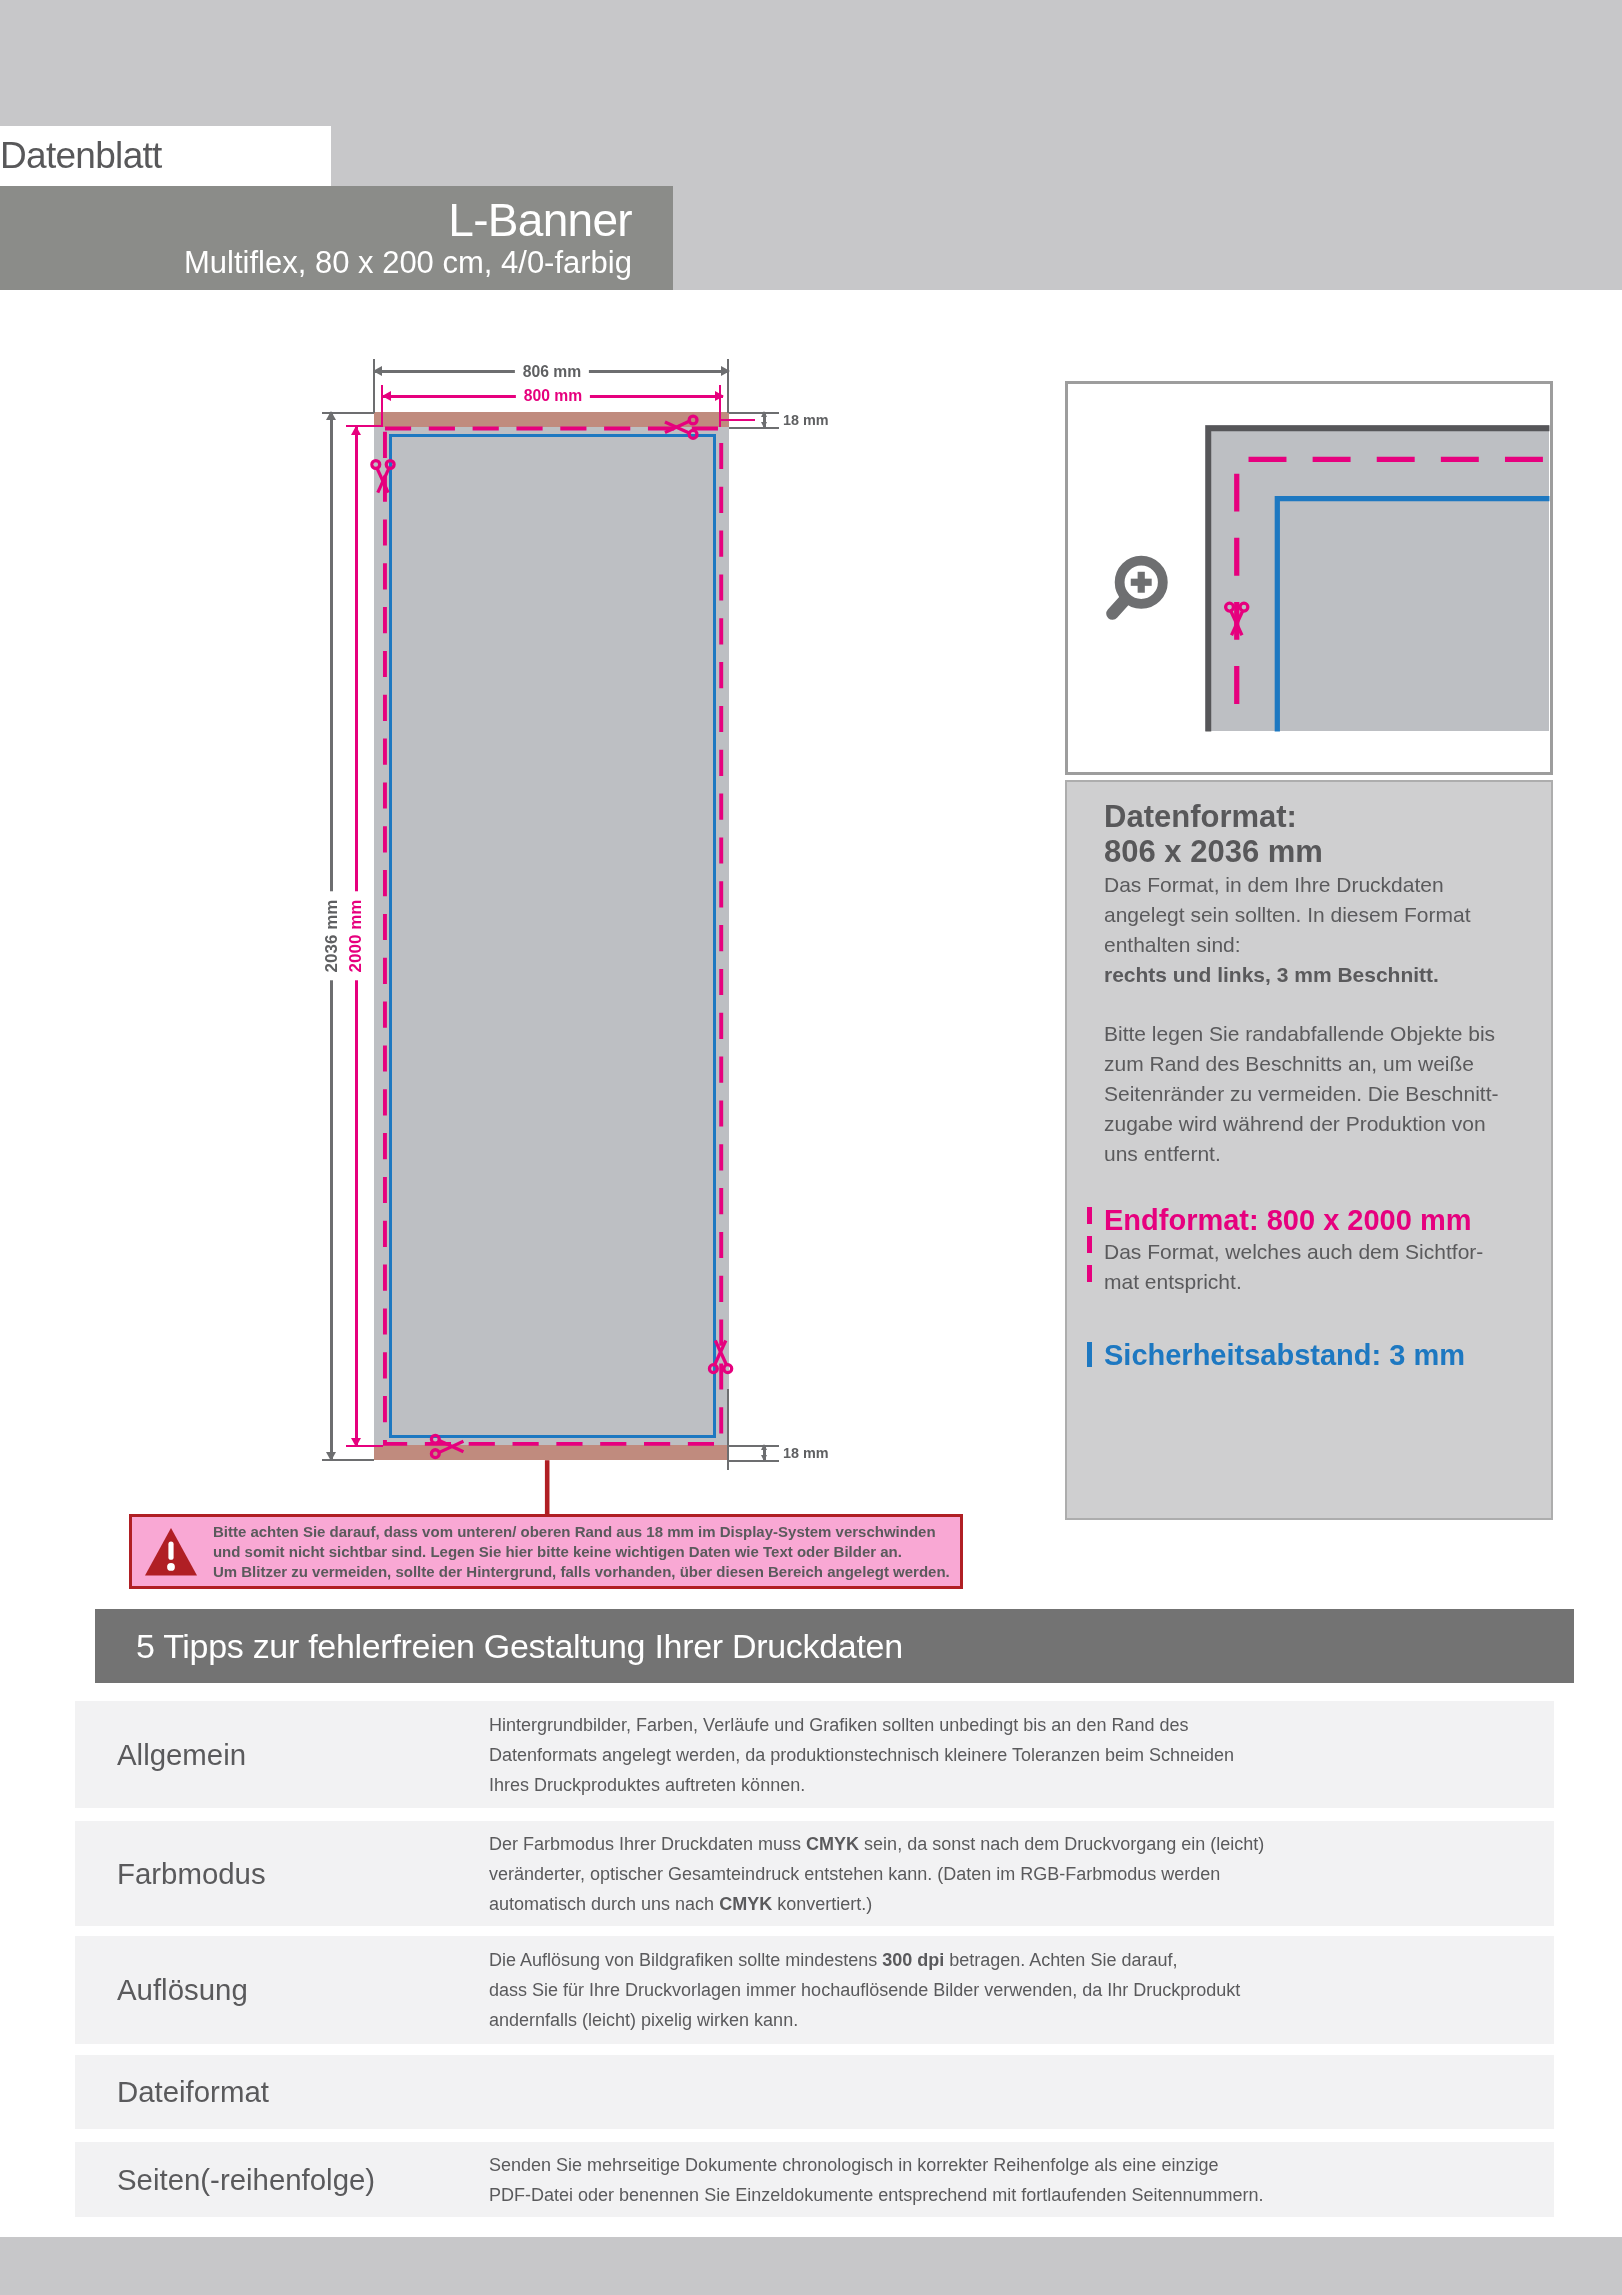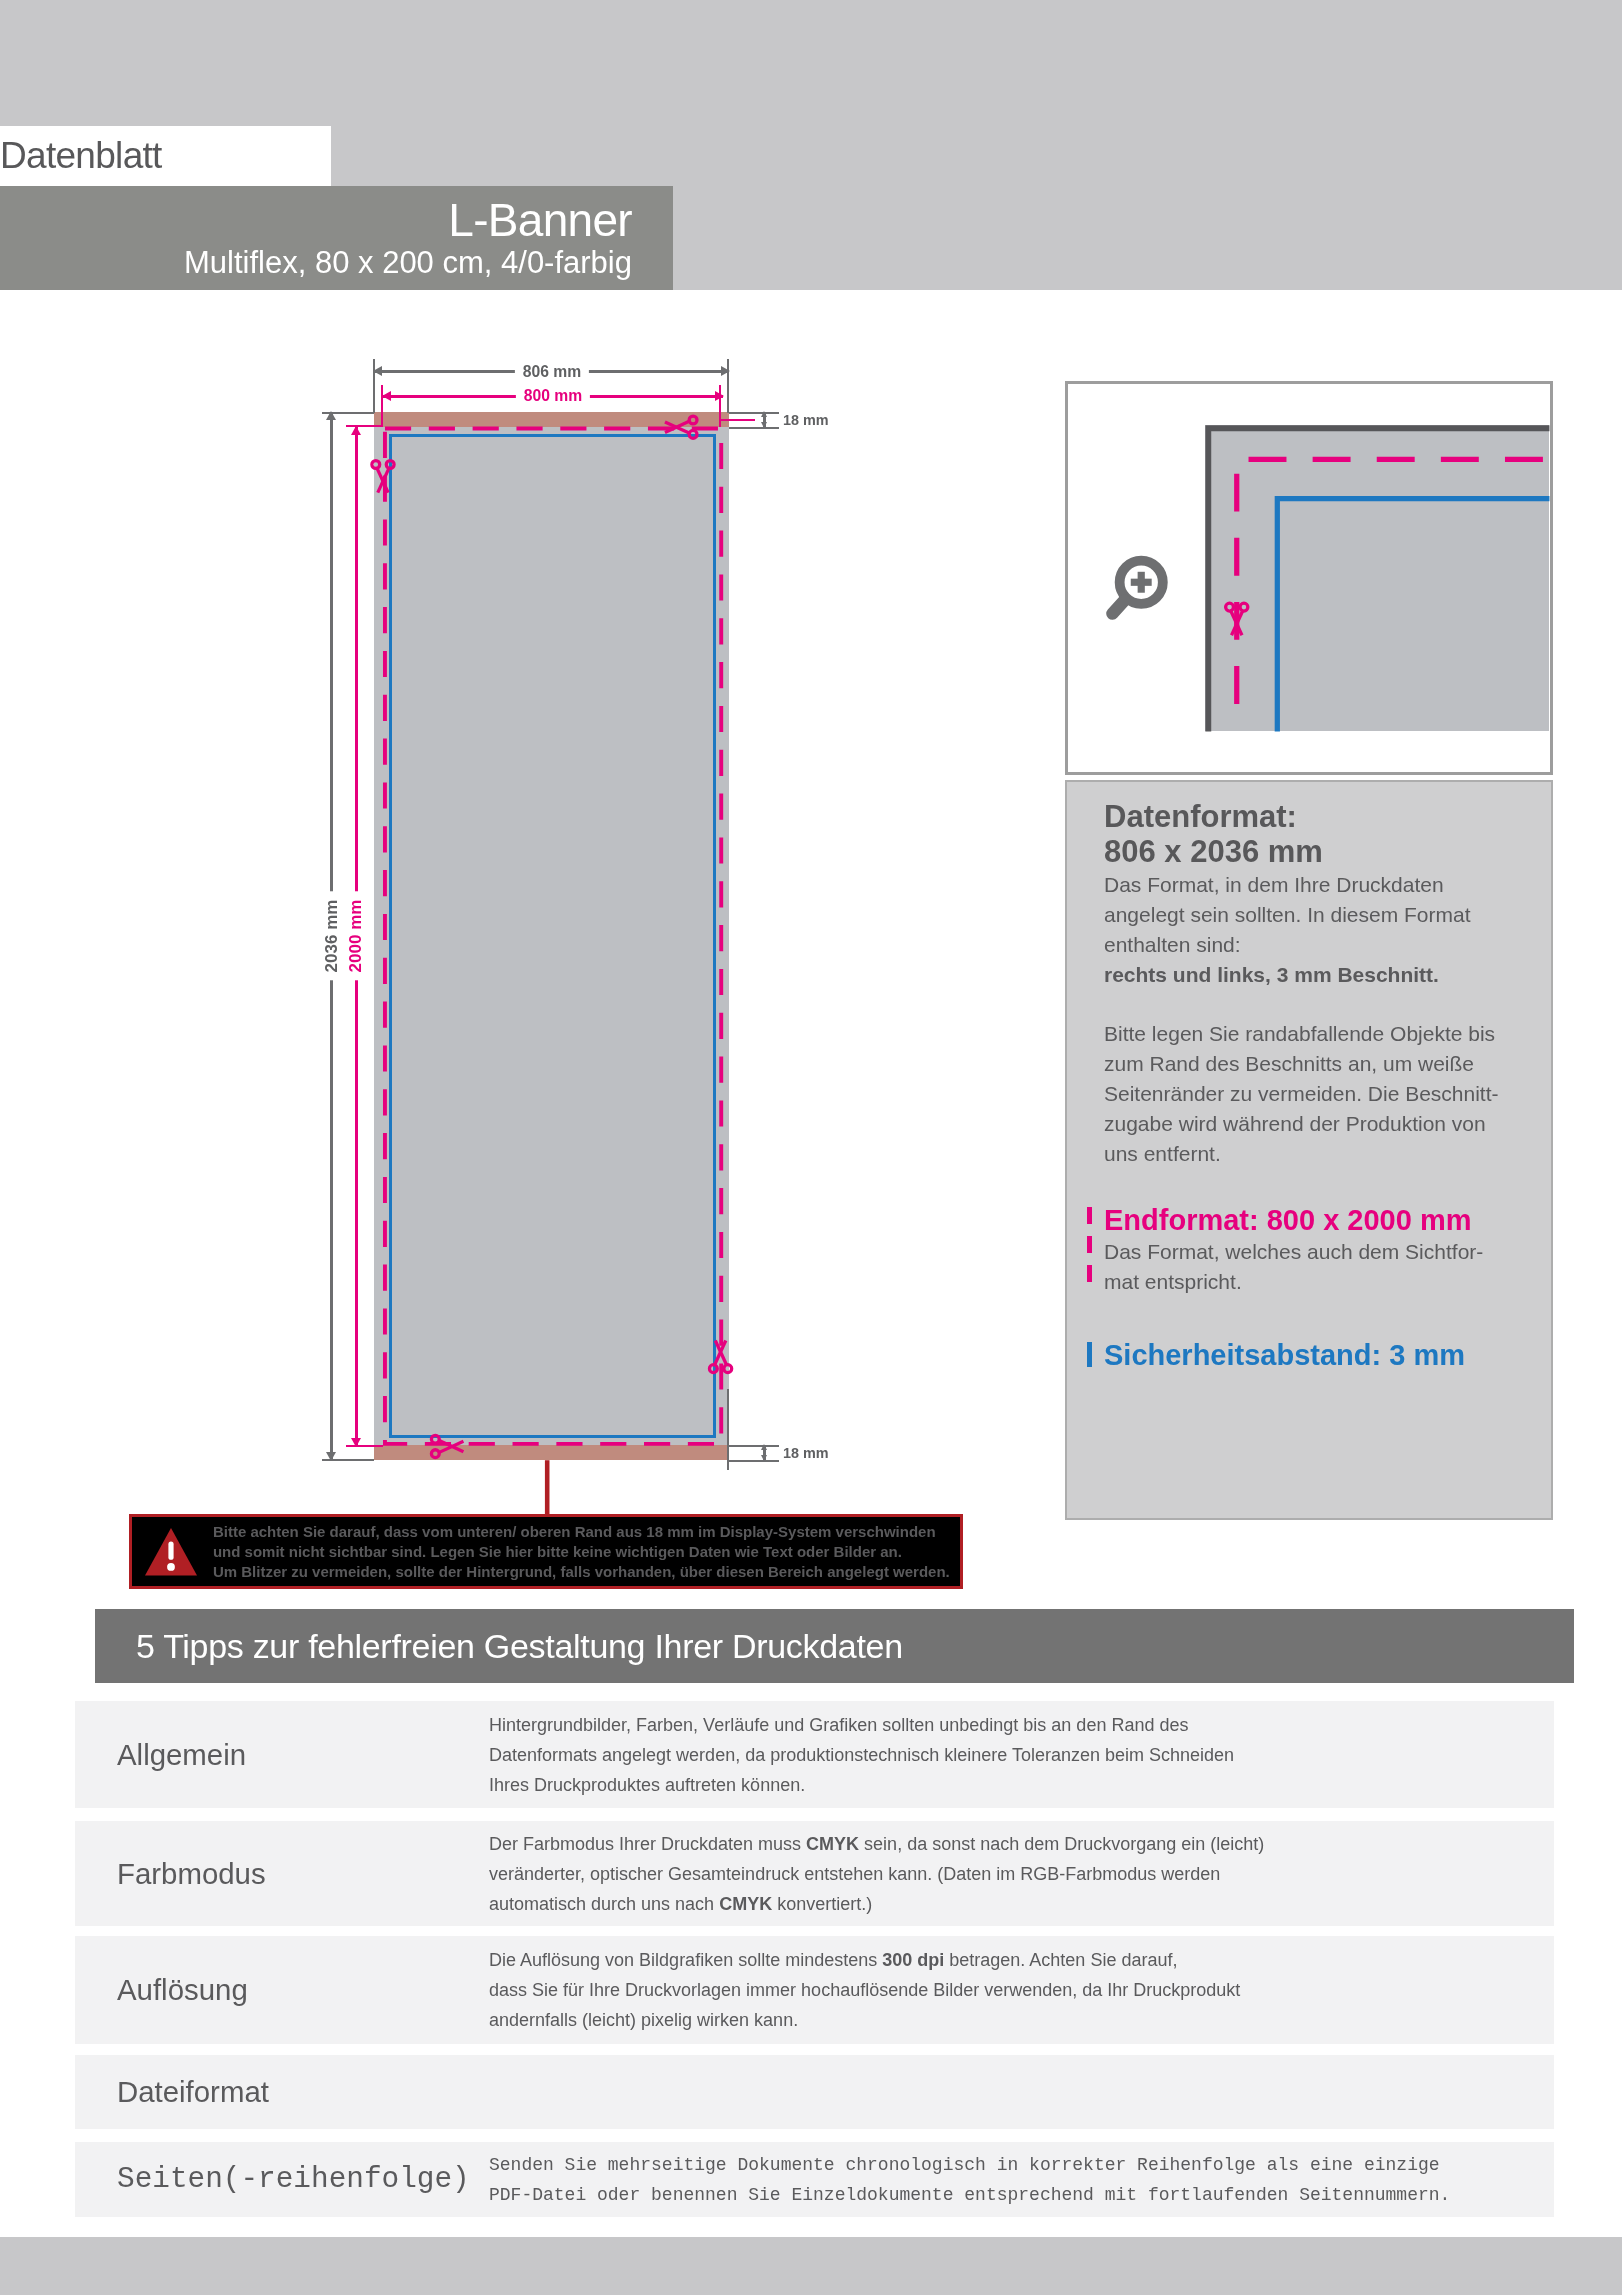--- a/index.html
+++ b/index.html
@@ -36,21 +36,21 @@
   .dv.small::before{border-width:0 3.9px 6.5px 3.9px;}
   .dv.small::after{border-width:6.5px 3.9px 0 3.9px;}
   .mag{color:#e6007e;}
   .dlab{position:absolute;transform:translate(-50%,-50%);background:#fff;padding:0.7px 7.9px;
         font-size:15.7px;font-weight:700;color:#5f6062;white-space:nowrap;z-index:4;}
   .dlab.magt{color:#e6007e;}
   .dlab.rot{transform:translate(-50%,-50%) rotate(-90deg);font-size:17px;}
   .dlab18{position:absolute;transform:translateY(-50%);font-size:14.4px;font-weight:700;color:#5f6062;white-space:nowrap;}
   #page-svg{position:absolute;left:0;top:0;z-index:5;pointer-events:none;}
   
-  #warning{left:129px;top:1514px;width:834px;height:75px;border:3.9px solid #b01f24;background:#000000;
+  #warning{left:129px;top:1514px;width:834px;height:75px;border:3.9px solid #b01f24;background:#f9a8d4;
            box-sizing:border-box;display:flex;align-items:center;padding-left:10.5px;}
   #warning .txt{margin-left:14.4px;font-size:15px;font-weight:700;line-height:20px;color:#5a5a5c;white-space:pre-line;}
   
   #detail-box{left:1065px;top:381px;width:488px;height:394px;background:#fff;border:3.9px solid #9d9d9d;box-sizing:border-box;}
   #detail-bg{left:1205px;top:425px;width:344px;height:306px;background:#bdbfc3;}
   #info-panel{left:1065px;top:780px;width:488px;height:740px;background:#cfcfd0;border:2.6px solid #adadad;
               box-sizing:border-box;padding:17px 23.6px 0 37px;}
   #info-panel .h{font-size:31px;font-weight:700;line-height:35px;color:#58585a;}
   #info-panel .body{font-size:21px;line-height:30px;color:#5a5a5c;white-space:pre-line;}
   #info-panel .body.b{font-weight:700;}
@@ -197,20 +197,20 @@
 </div>
 <div class="row" style="top:1936px;height:108px;">
   <div class="lab">Auflösung</div>
   <div class="bod"><span>Die Auflösung von Bildgrafiken sollte mindestens </span><span class="b">300 dpi</span><span> betragen. Achten Sie darauf,
 dass Sie für Ihre Druckvorlagen immer hochauflösende Bilder verwenden, da Ihr Druckprodukt
 andernfalls (leicht) pixelig wirken kann.</span></div>
 </div>
 <div class="row" style="top:2055px;height:74px;">
   <div class="lab">Dateiformat</div>
 </div>
-<div class="row" style="top:2142px;height:75px;font-family:Liberation Mono, monospace;">
+<div class="row" style="top:2142px;height:75px;">
   <div class="lab">Seiten(-reihenfolge)</div>
   <div class="bod"><span>Senden Sie mehrseitige Dokumente chronologisch in korrekter Reihenfolge als eine einzige
 PDF-Datei oder benennen Sie Einzeldokumente entsprechend mit fortlaufenden Seitennummern.</span></div>
 </div>
 
 <div class="abs" id="footer-band"></div>
 
 
 </body></html>

